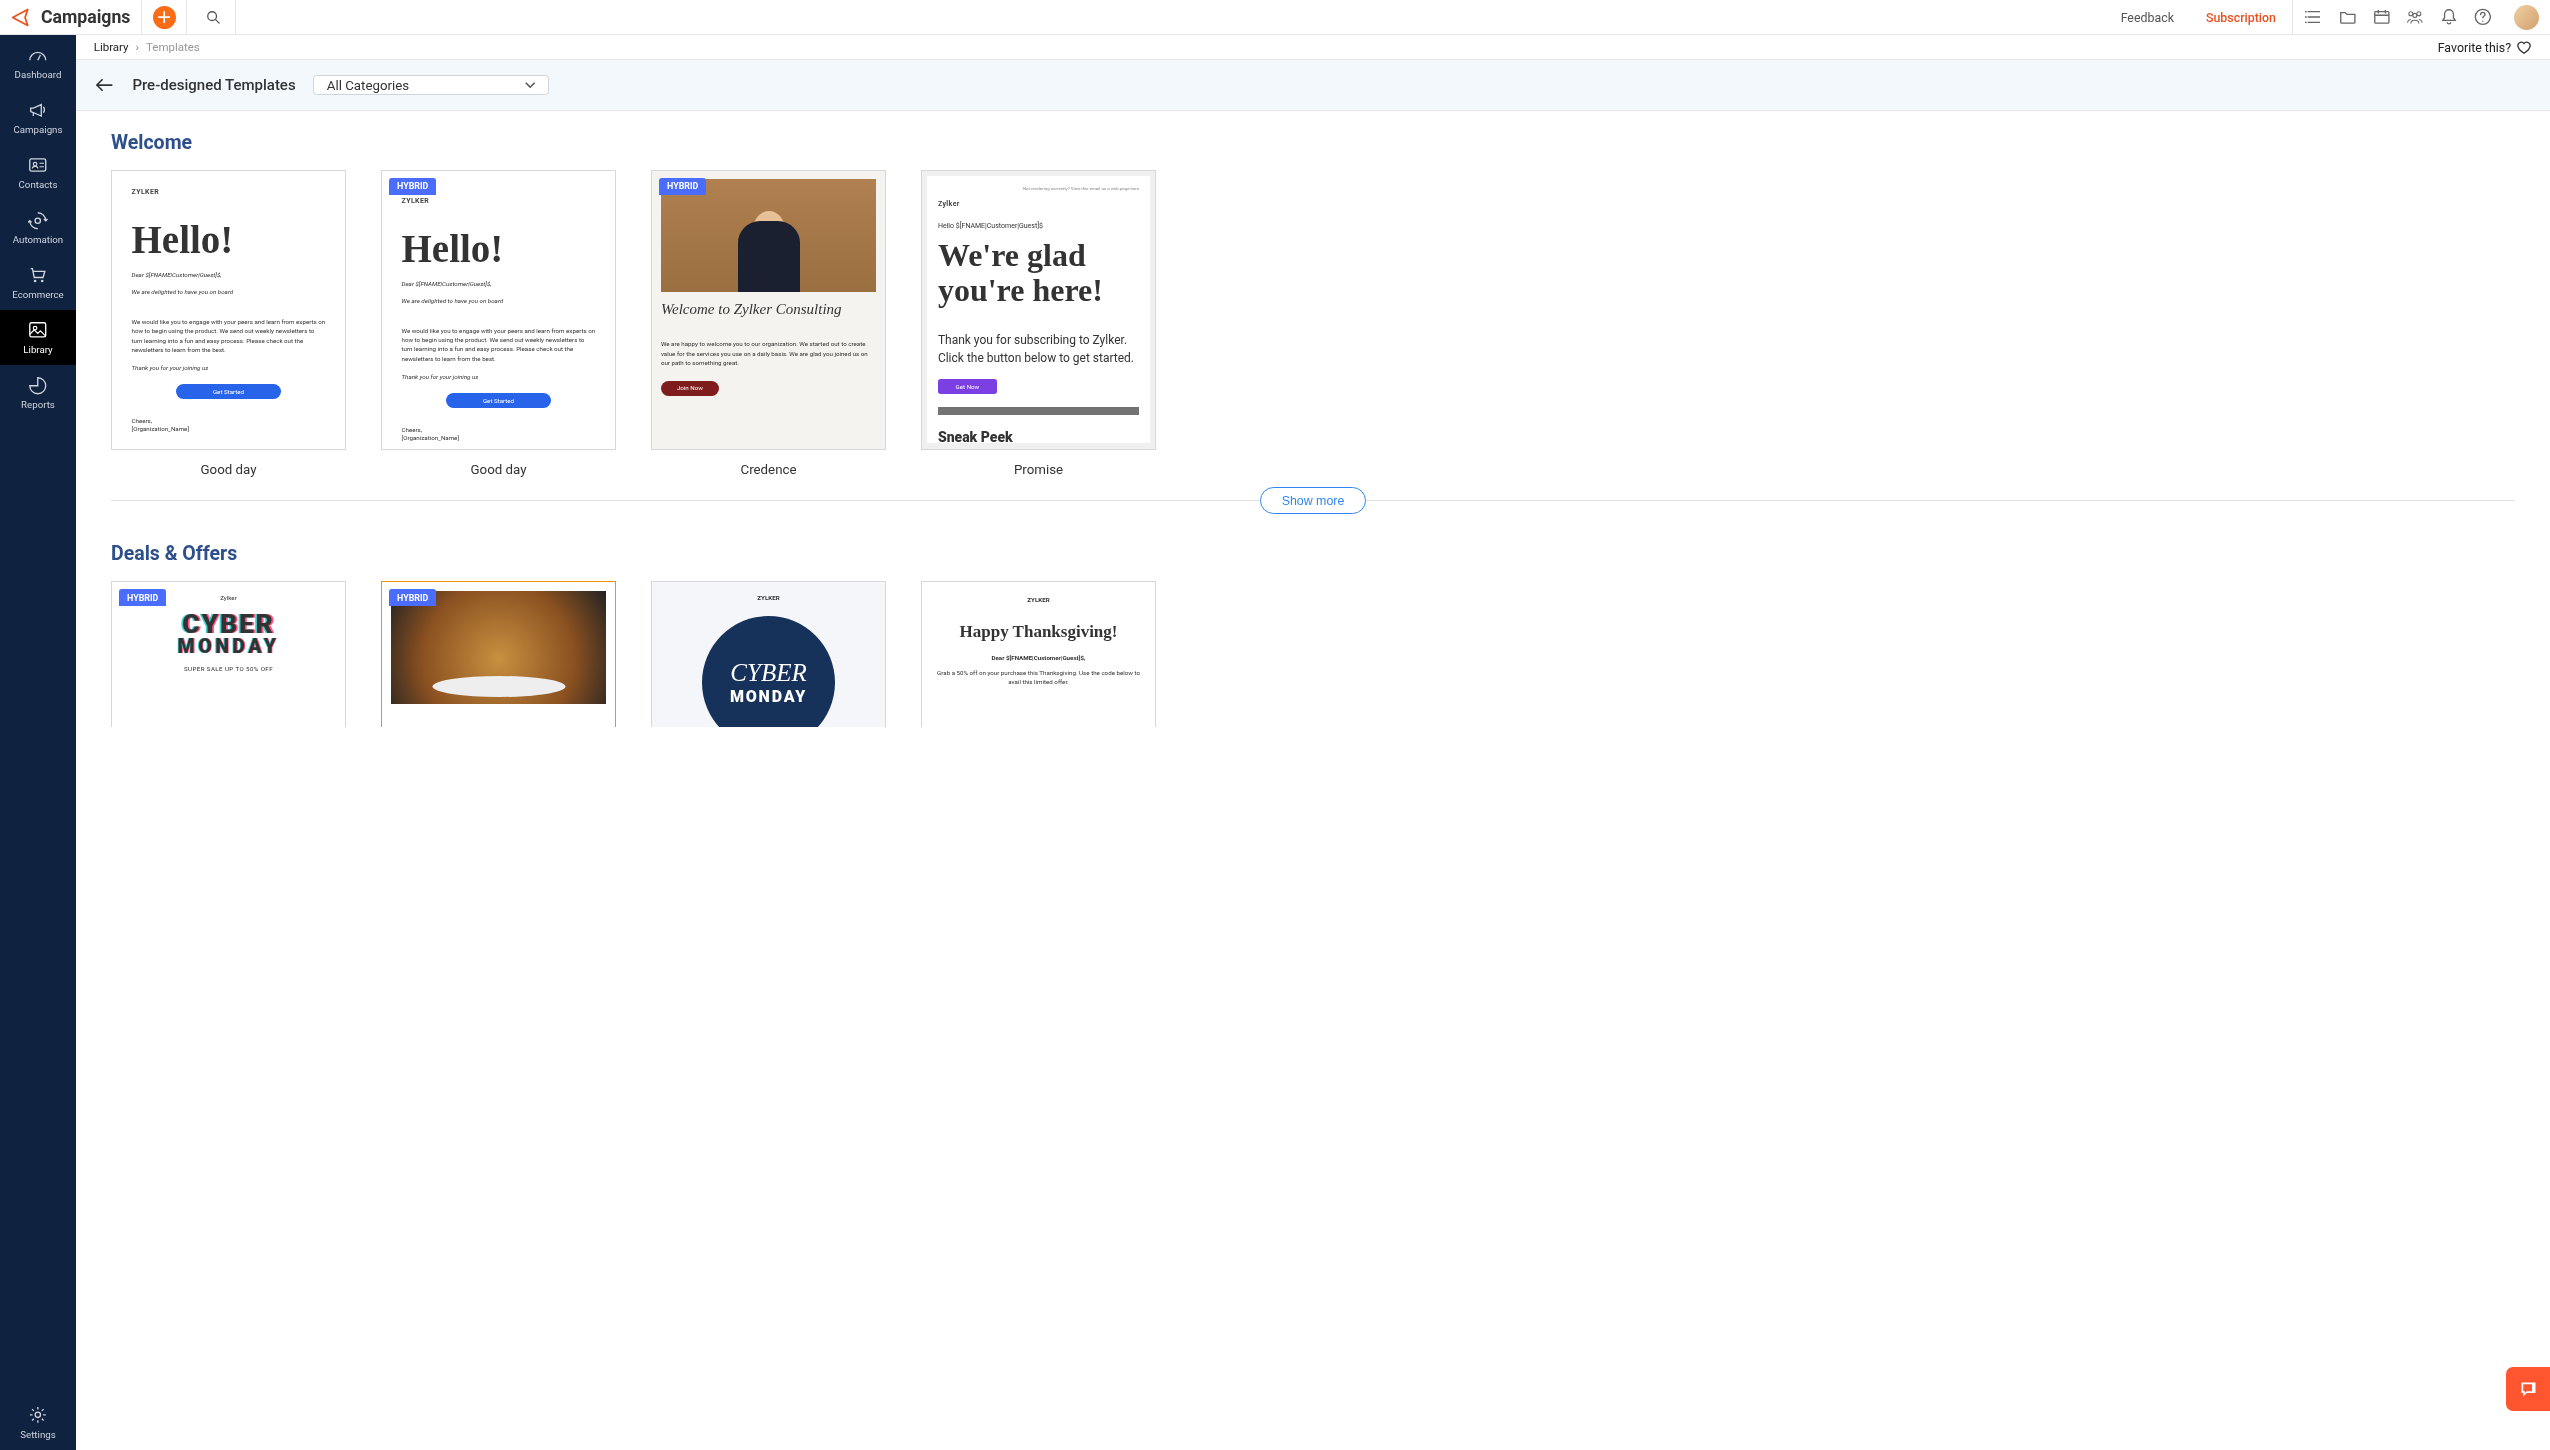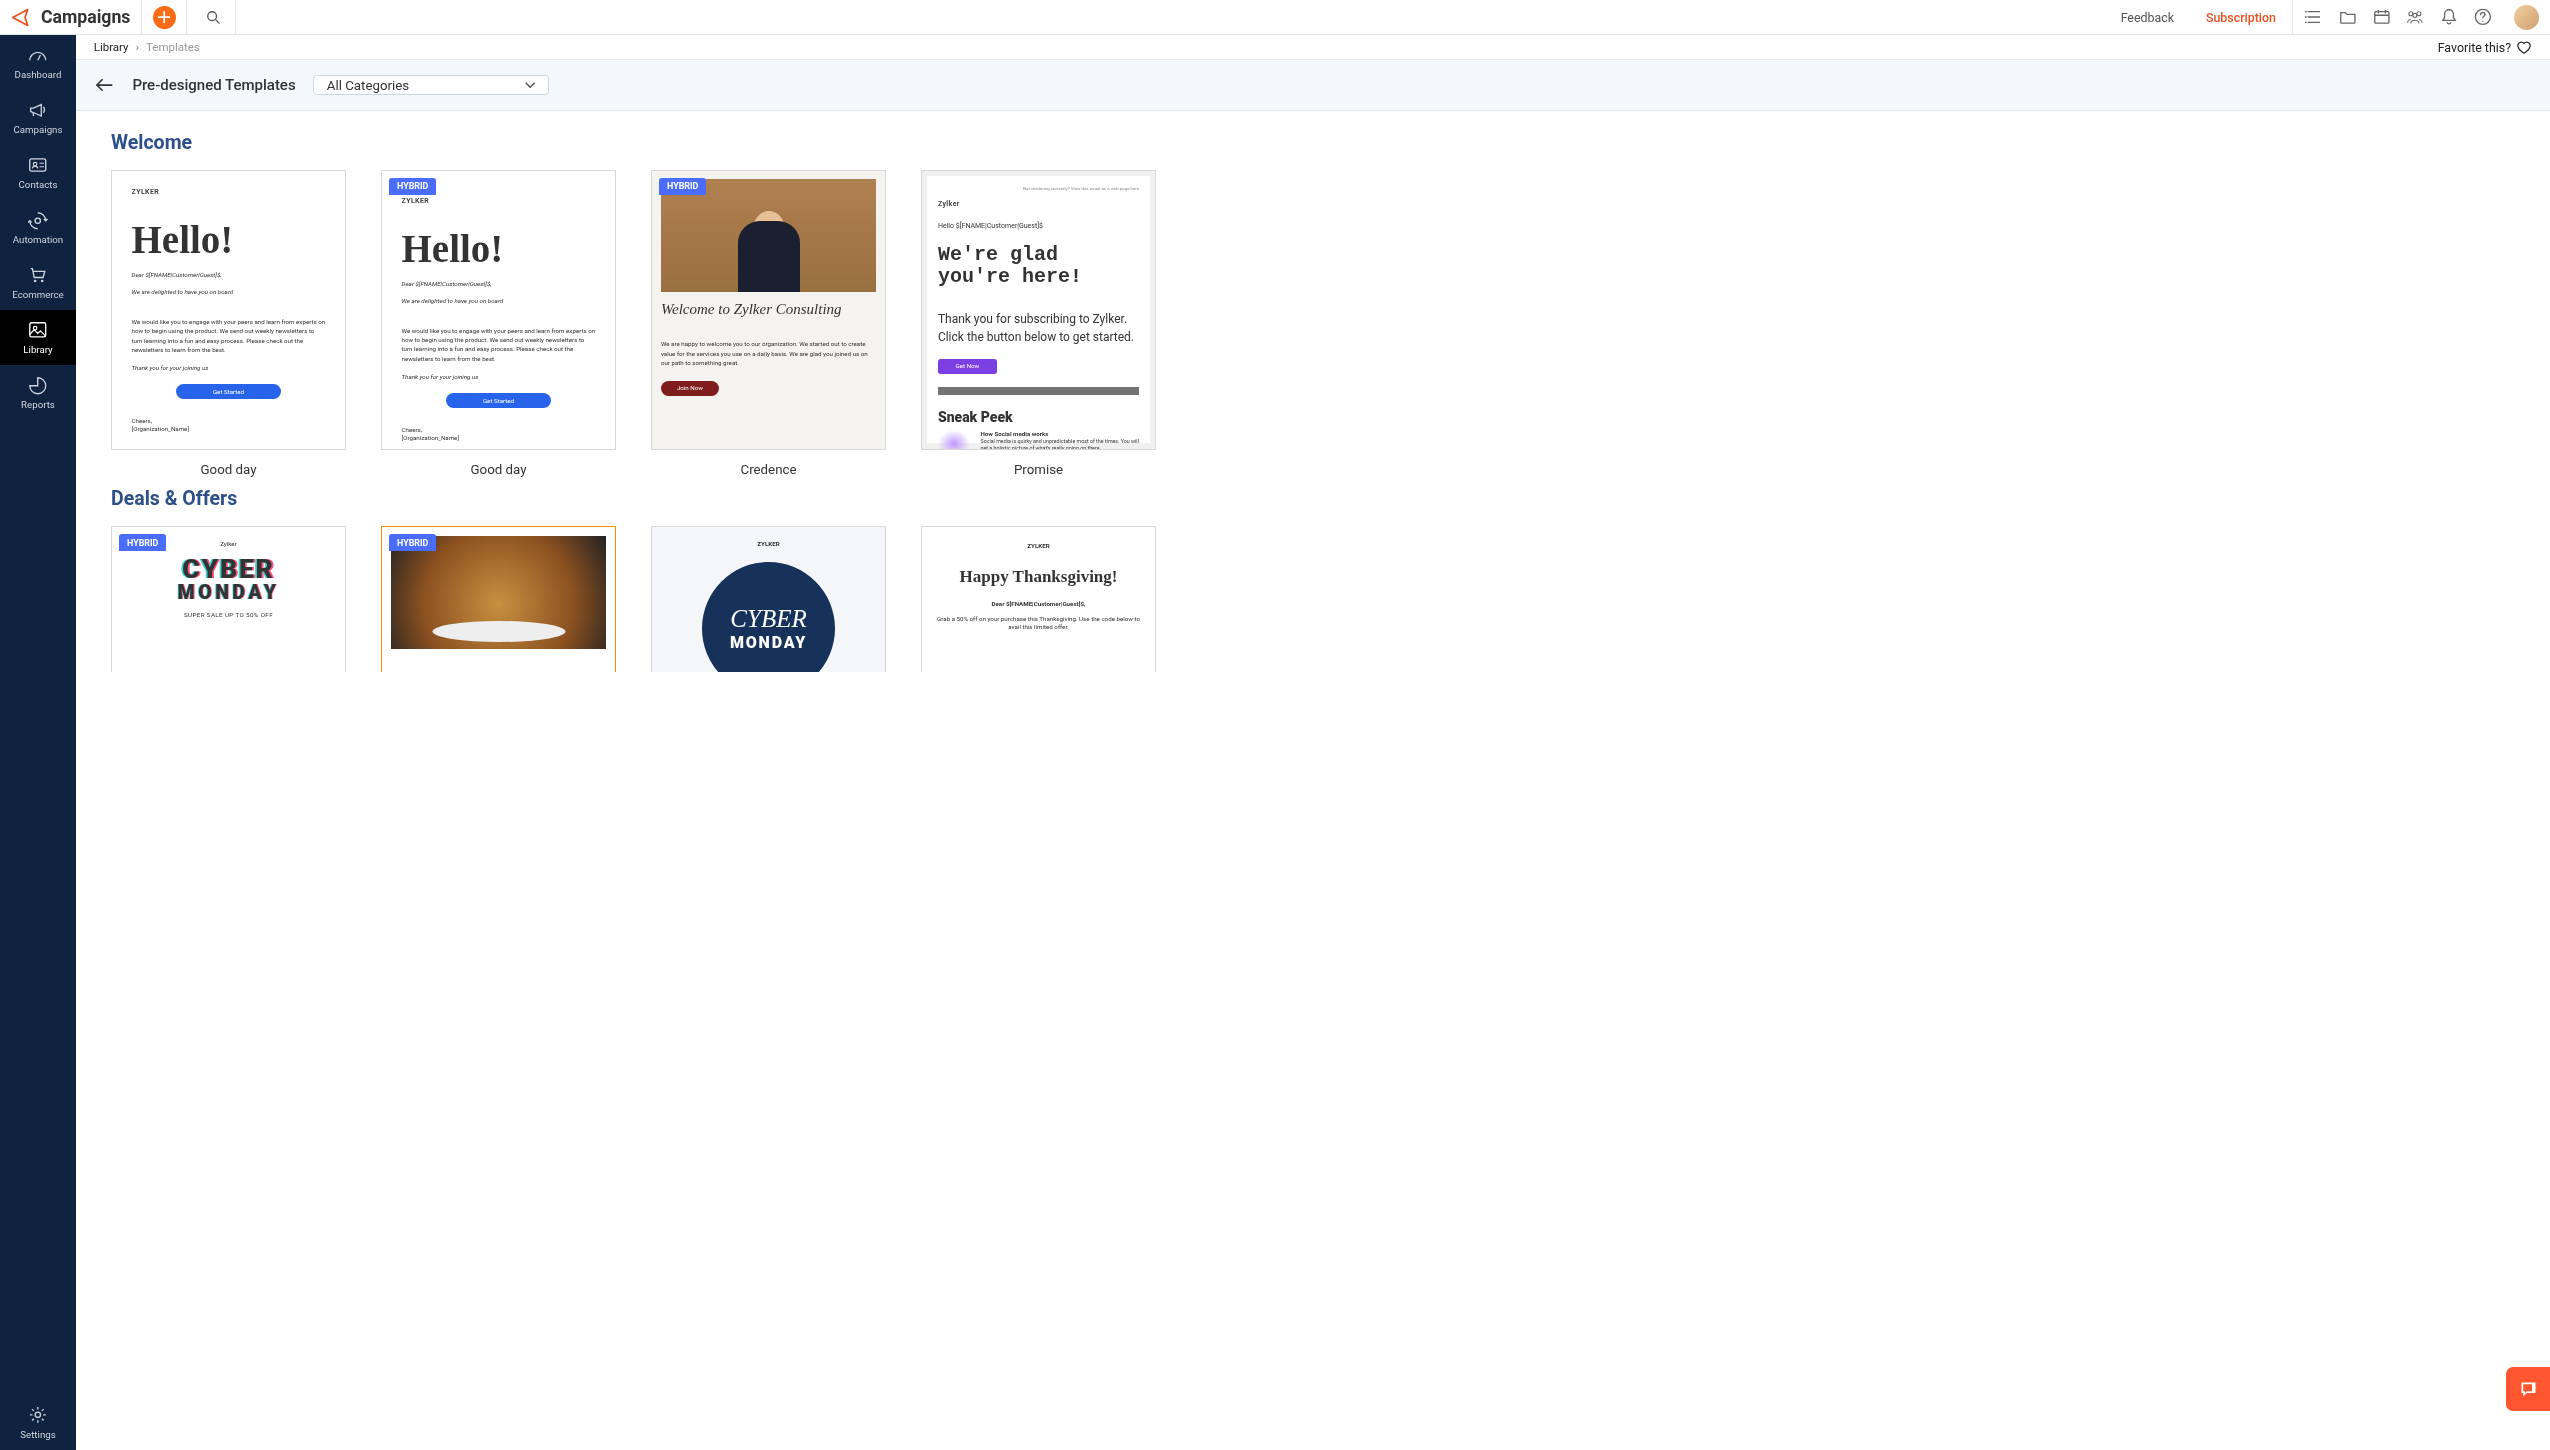--- a/index.html
+++ b/index.html
@@ -70,21 +70,21 @@
 .tpl-btn { display: inline-block; background: #2764ea; color: #fff; font-size: 6.2px; padding: 3.5px 37px; border-radius: 8.9px; margin-top: 12.4px; }
 .tpl-btn.orange { background: #7f1d1d; padding: 3.5px 16px; }
 .tpl-btn.purple { background: #7b3fe4; padding: 3.5px 17.7px; border-radius: 2.7px; }
 .tpl-photo { width: 100%; height: 113px; background: linear-gradient(#b08050, #9a6f40); position: relative; }
 .tpl-suit { position: absolute; bottom: 0; left: 50%; transform: translateX(-50%); width: 62px; height: 71px; background: #1a2030; border-radius: 22px 22px 0 0; }
 .tpl-face { position: absolute; bottom: 44px; left: 50%; transform: translateX(-50%); width: 32px; height: 37px; background: #e8c098; border-radius: 50% 50% 45% 45%; }
 .tpl-credence { padding: 8.9px; background: #f5f3f0; height: 100%; }
 .tpl-credence-title { font-size: 15px; font-family: Georgia, serif; margin-top: 8.9px; font-style: italic; }
 .tpl-promise { padding: 10.6px; background: #fff; height: 100%; }
 .tpl-promise-top { font-size: 4.4px; text-align: right; color: #888; }
-.tpl-promise-hello { font-size: 20px; font-weight: 900; font-family: Liberation Mono, monospace; margin-top: 14px; line-height: 1.1; }
+.tpl-promise-hello { font-size: 32px; font-weight: 900; font-family: Liberation Serif, serif; margin-top: 8px; line-height: 1.1; }
 .tpl-sneak { font-size: 14px; font-weight: 900; margin-top: 13px; border-top: 8px solid #737373; padding: 14px 0 0 0; }
 .tpl-sneak-body { display: flex; gap: 10.6px; margin-top: 5.3px; }
 .tpl-sneak-icon { width: 32px; height: 26.6px; background: radial-gradient(#c099ff, transparent 70%); }
 .tpl-cyber { background: #fff; text-align: center; padding: 8.9px; }
 .tpl-cyber-logo { font-size: 6.2px; margin-top: 3.5px; }
 .tpl-cyber-title { font-size: 26.6px; font-weight: 900; letter-spacing: 1.8px; margin-top: 5.3px; text-shadow: -1.8px 0 #40d0d0, 1.8px 0 #ff5080; }
 .tpl-cyber-sub { font-size: 19.5px; font-weight: 900; letter-spacing: 3.5px; margin-top: -3.5px; text-shadow: -0.9px 0 #40d0d0, 0.9px 0 #ff5080; }
 .tpl-thanks-img { width: 100%; height: 113px; background: radial-gradient(circle at 50% 60%, #c89040, #8a5020 60%, #222 100%); position: relative; }
 .tpl-plate { position: absolute; bottom: 7px; left: 50%; transform: translateX(-50%); width: 133px; height: 21px; background: #eee; border-radius: 50%; }
 .tpl-cyber2 { background: #f4f6fa; text-align: center; padding: 8.9px; }
@@ -356,20 +356,25 @@
                   <div style="font-size:6.2px;font-weight:700">How Social media works</div>
                   <div style="font-size:5.3px;line-height:1.4">Social media is quirky and unpredictable most of the times. You will get a holistic picture of what's really going on there.</div>
                 </div>
               </div>
             </div>
           </div>
           <div class="card-name">Promise</div>
         </div>
       </div>
 
+      <div class="divider-row">
+        <div class="divider-line"></div>
+        <button class="show-more-btn">Show more</button>
+        <div class="divider-line"></div>
+      </div>
 
       <div class="section-title">Deals &amp; Offers</div>
       <div class="cards-row" style="height:146px;overflow:hidden">
 
         <div class="card-wrapper">
           <div class="card">
             <div class="badge">HYBRID</div>
             <div class="tpl-cyber">
               <div class="tpl-cyber-logo">Zylker</div>
               <div class="tpl-cyber-title">CYBER</div>

